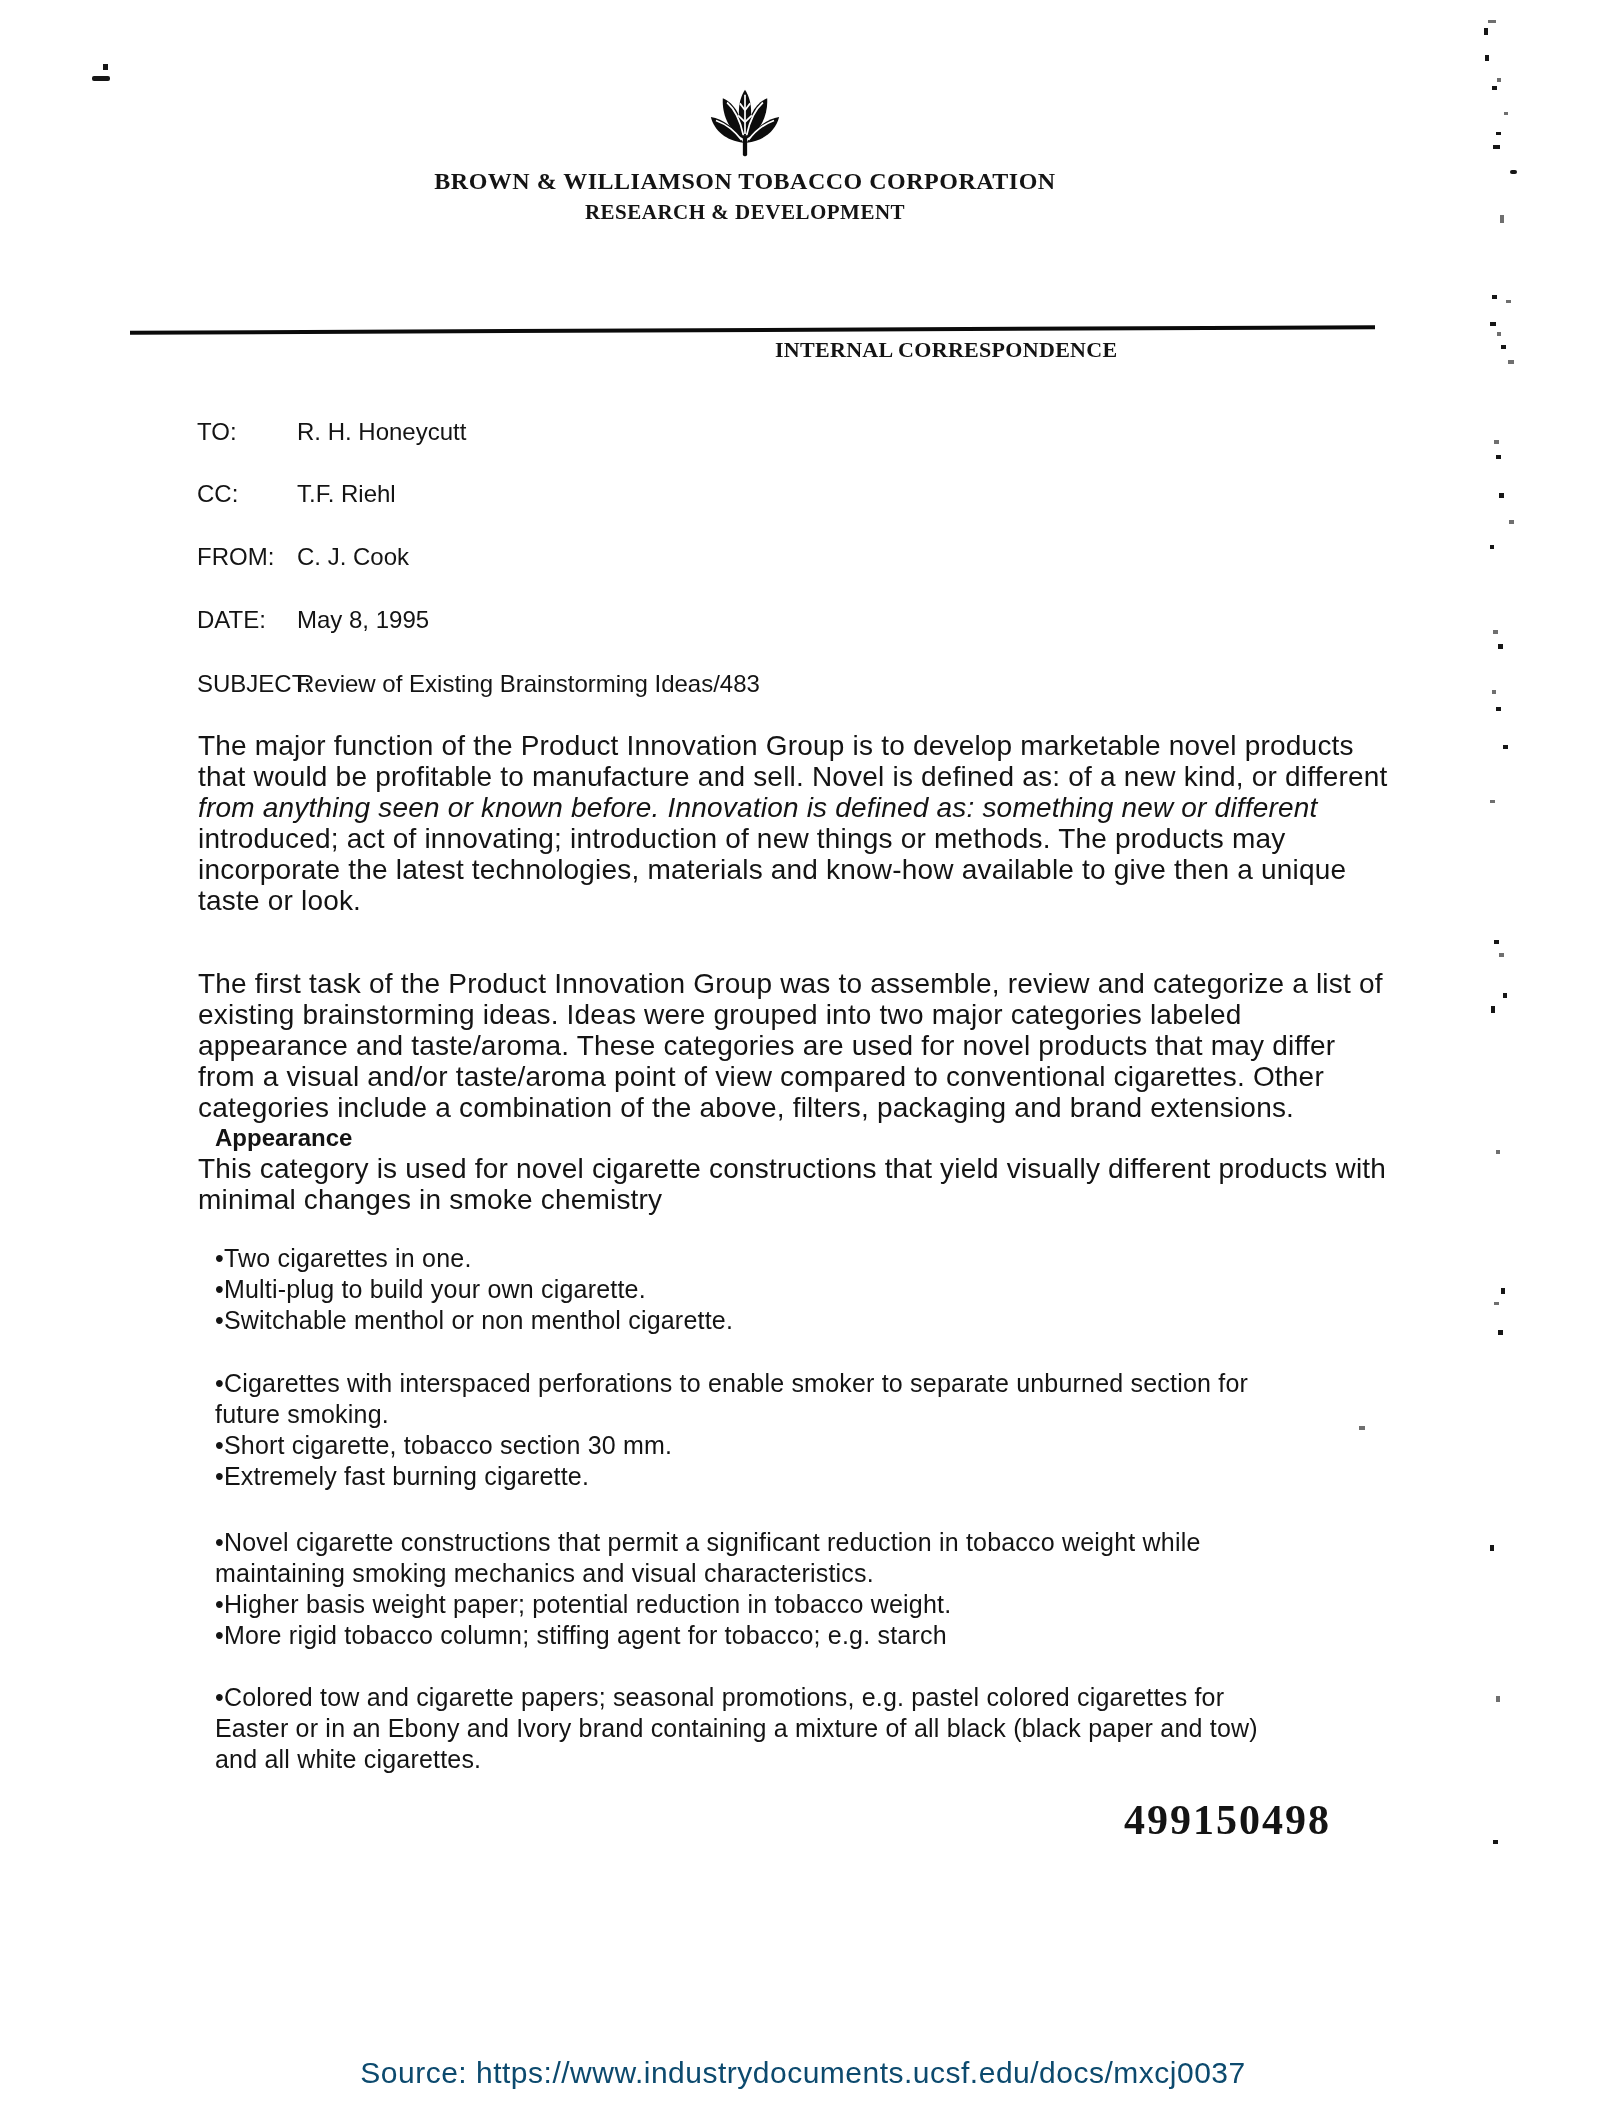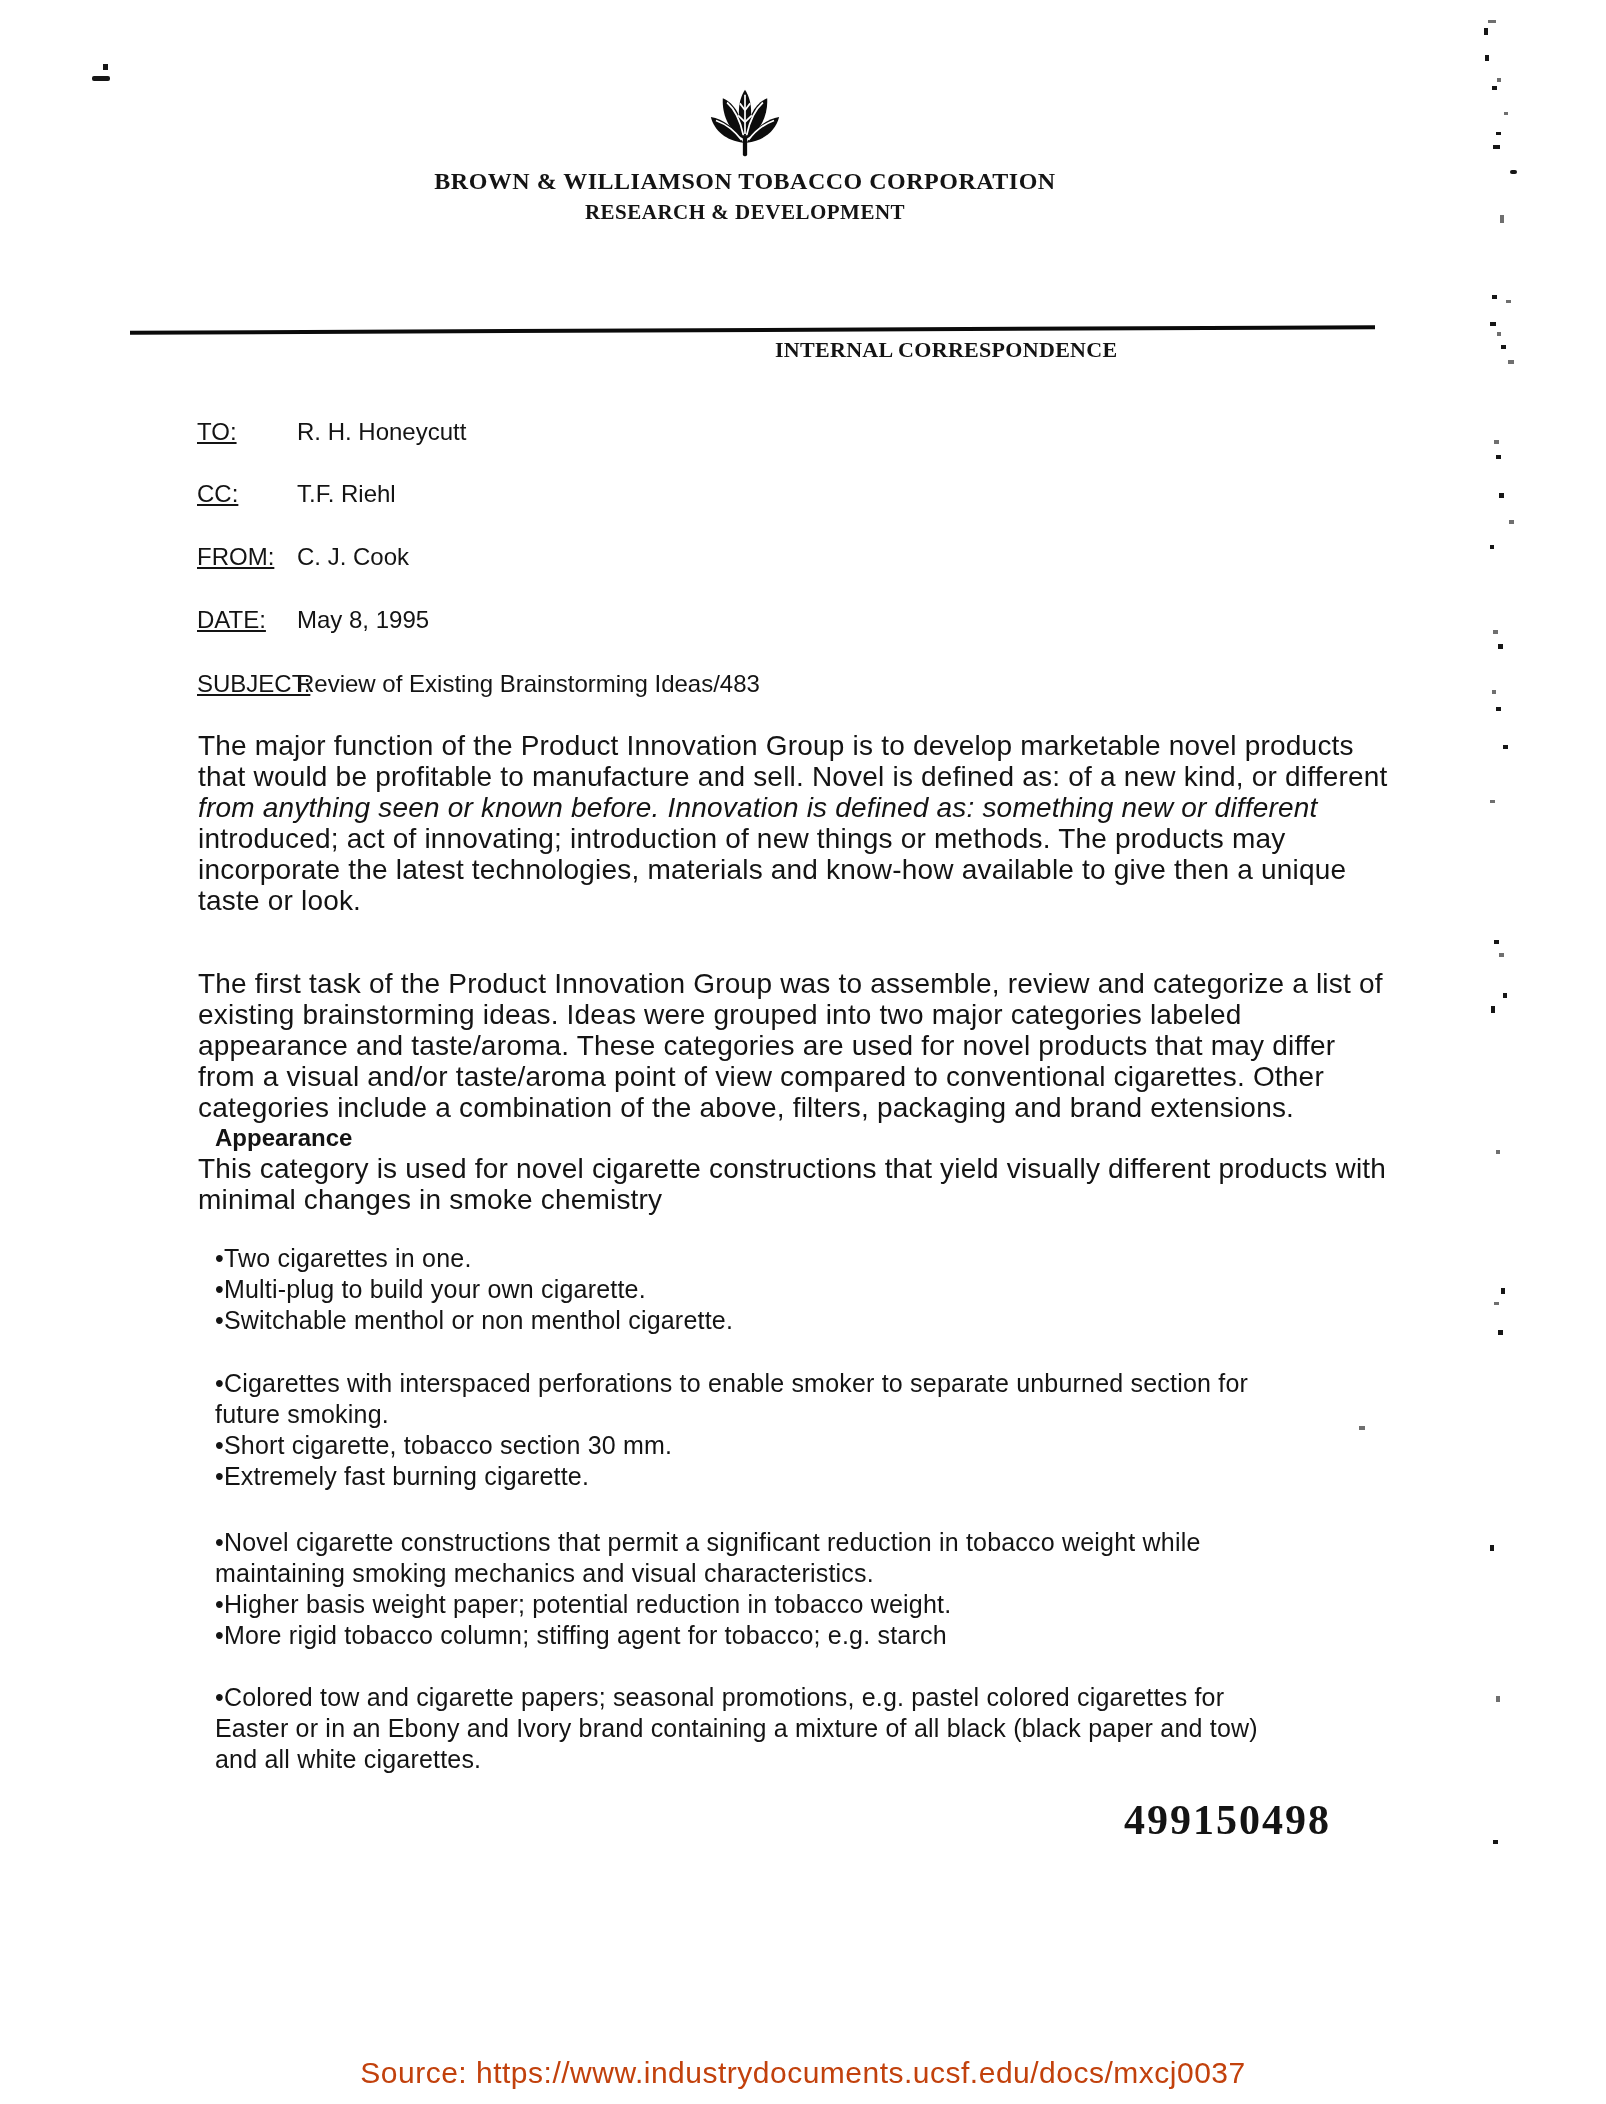--- a/index.html
+++ b/index.html
@@ -39,21 +39,21 @@
   }
   .corr-type{
     position:absolute;left:775px;top:337px;width:600px;
     text-align:left;
     font-family:"Liberation Serif", serif;
     font-weight:bold;font-size:22px;letter-spacing:.3px;
   }
   
   .meta{position:absolute;left:197px;top:418px;font-size:24px;}
   .meta-row{position:absolute;left:0;white-space:nowrap;}
-  .meta-label{display:inline-block;width:100px;text-decoration:underline;}
+  .meta-label{display:inline-block;width:100px;}
   .meta-label.wide{width:100px;}
   .meta-value{display:inline-block;}
   
   .bodytext{
     position:absolute;left:198px;width:1190px;
     font-size:28px;line-height:31px;
     white-space:pre-line;
     letter-spacing:.2px;
   }
   .italic{font-style:italic;}
@@ -65,21 +65,21 @@
   .bullet-item{white-space:pre-line;}
   .bullet-dot{display:inline;}
   
   .doc-number{
     position:absolute;left:1100px;top:1796px;
     font-family:"Liberation Serif", serif;
     font-weight:bold;font-size:42px;letter-spacing:2px;margin-left:24px;
   }
   .source-line{
     position:absolute;left:0;top:2056px;width:1606px;
-    text-align:center;color:#c2410c;
+    text-align:center;color:#0c4a6e;
     font-size:30px;letter-spacing:.5px;
   }
   
   .artifact{position:absolute;background:#161616;}
   .artifact.gray{background:#6f6f6f;}
 </style>
 </head>
 <body>
 
 <div class="page">

